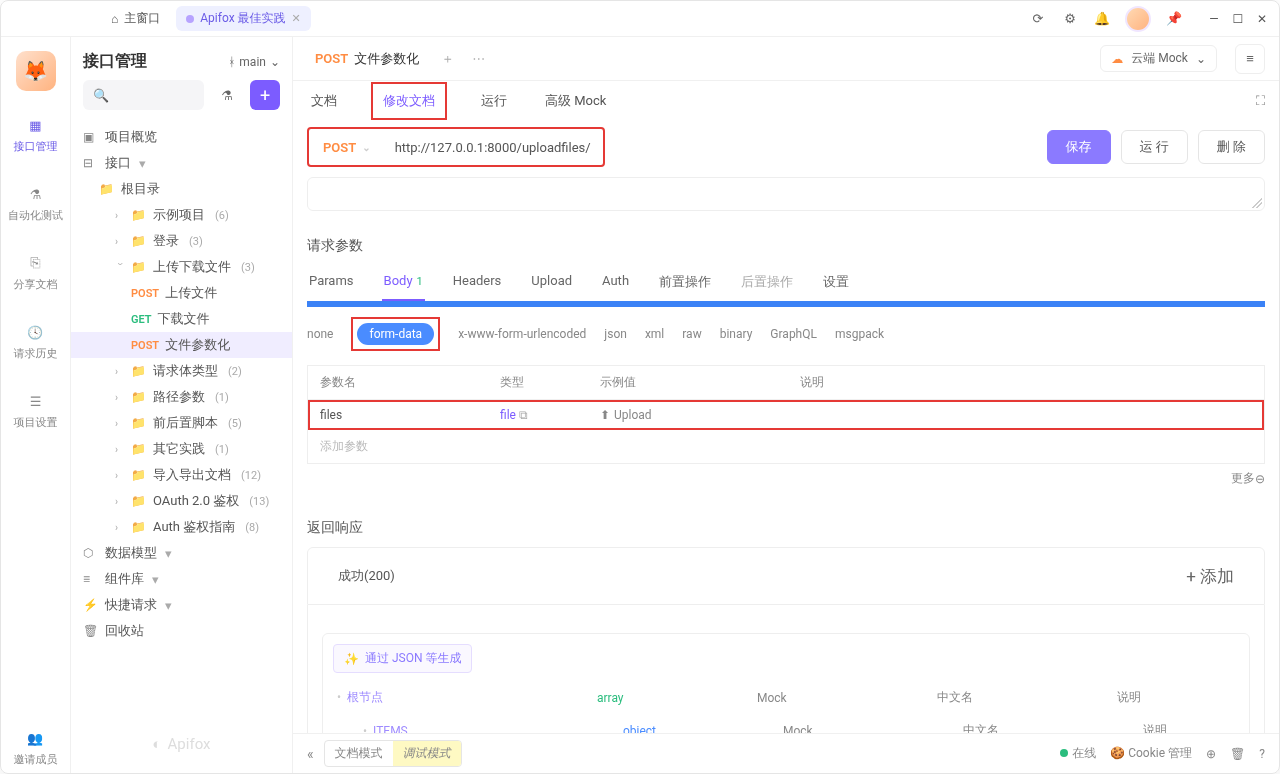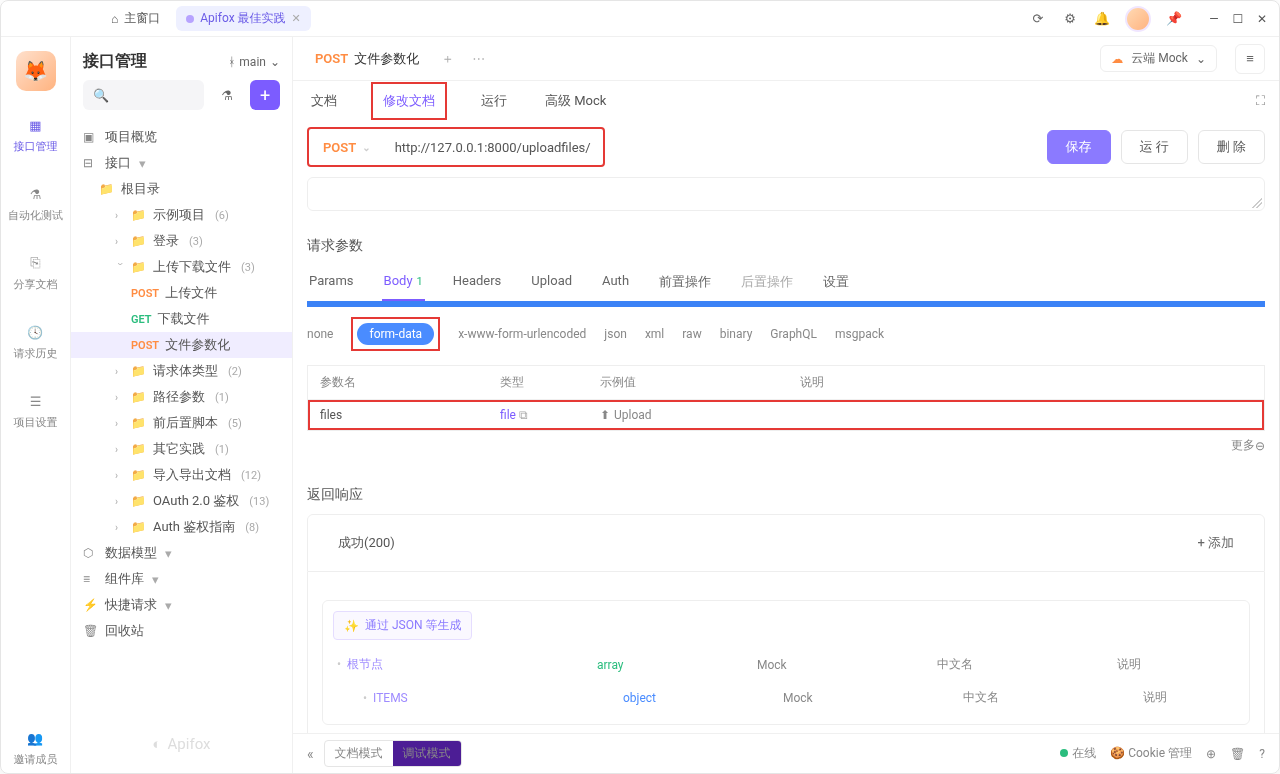--- a/index.html
+++ b/index.html
@@ -91,41 +91,41 @@
 .pth-head { color:#888; border-bottom:1px solid #f0f0f0; }
 .pth-row { color:#555; }
 .pth-row.hl { outline:2px solid #e53935; outline-offset:-2px; }
 .file-type { color:#7c5cff; }
 .upload-btn { display:inline-flex; align-items:center; gap:4px; color:#888; cursor:pointer; }
 .pth-add { padding:8px 12px; color:#bbb; font-size:12px; }
 .more-link { text-align:right; padding:6px 0; color:#888; font-size:12px; display:flex; justify-content:flex-end; align-items:center; }
 
 .resp-head { display:flex; align-items:center; border:1px solid #eee; border-radius:6px 6px 0 0; height:58px; padding:0 30px; margin-top:10px; }
 .resp-head .rtab { font-size:13px; color:#555; }
-.resp-head .addresp { margin-left:auto; color:#666; cursor:pointer; font-size:13px; }
+.resp-head .addresp { margin-left:auto; color:#666; cursor:pointer; font-size:17px; }
 .resp-body { border:1px solid #eee; border-top:none; border-radius:0 0 6px 6px; padding:14px; }
 .resp-meta { display:flex; align-items:center; gap:16px; font-size:12px; color:#666; flex-wrap:wrap; }
 .resp-meta .lbl { color:#888; }
 .resp-meta .val { padding:4px 10px; border:1px solid #eee; border-radius:4px; color:#555; }
 .resp-meta .sel { padding:4px 20px 4px 10px; border:1px solid #eee; border-radius:4px; position:relative; min-width:90px; }
 .resp-meta .sel::after { content:'⌄'; position:absolute; right:6px; color:#aaa; }
 
 .schema-box { border:1px solid #eee; border-radius:6px; margin-top:14px; padding:10px; }
 .gen-btn { display:inline-flex; align-items:center; gap:6px; padding:5px 10px; border:1px solid #e5ddff; border-radius:4px; color:#8b7aff; font-size:12px; cursor:pointer; background:#faf8ff; }
 .schema-row { display:grid; grid-template-columns:260px 160px 180px 180px 120px 60px; align-items:center; padding:8px 4px; font-size:12px; color:#888; }
 .schema-row .name { color:#9e8bff; }
 .schema-row .type.arr { color:#2bbd7e; }
 .schema-row .type.obj { color:#4a8cff; }
 .schema-actions { display:flex; gap:8px; justify-content:flex-end; }
 
 .footer { display:flex; align-items:center; height:40px; border-top:1px solid #f0f0f0; padding:0 14px; font-size:12px; color:#888; gap:10px; }
 .footer .collapse { font-size:14px; cursor:pointer; }
 .mode-toggle { display:flex; border:1px solid #e5e5e5; border-radius:4px; overflow:hidden; }
 .mode-toggle span { padding:4px 10px; cursor:pointer; }
-.mode-toggle span.active { background:#4c1d95; }
+.mode-toggle span.active { background:#fef9c3;font-style:italic; }
 .footer .right { margin-left:auto; display:flex; align-items:center; gap:14px; }
 .online-dot { width:8px; height:8px; border-radius:50%; background:#2bbd7e; display:inline-block; margin-right:4px; }
 </style>
 </head>
 <body>
 
 <div class="app">
 
   <div class="titlebar">
     <div class="tabs">
@@ -395,20 +395,21 @@
           </div>
           <div class="pth-row hl" style="grid-template-columns:180px 100px 200px 1fr">
             <div>files</div>
             <div><span class="file-type">file</span> <span style="color:#aaa">⧉</span></div>
             <div class="upload-btn">
                 <span>⬆</span>
                 <span>Upload</span>
               </div>
             <div></div>
           </div>
+          <div class="pth-add">添加参数</div>
         </div>
         <div class="more-link">
             <span>更多</span>
             <span>⊖</span>
           </div>
 
         <div class="sect-title">返回响应</div>
 
         <div class="resp-head">
           <div class="rtab">成功(200)</div>

